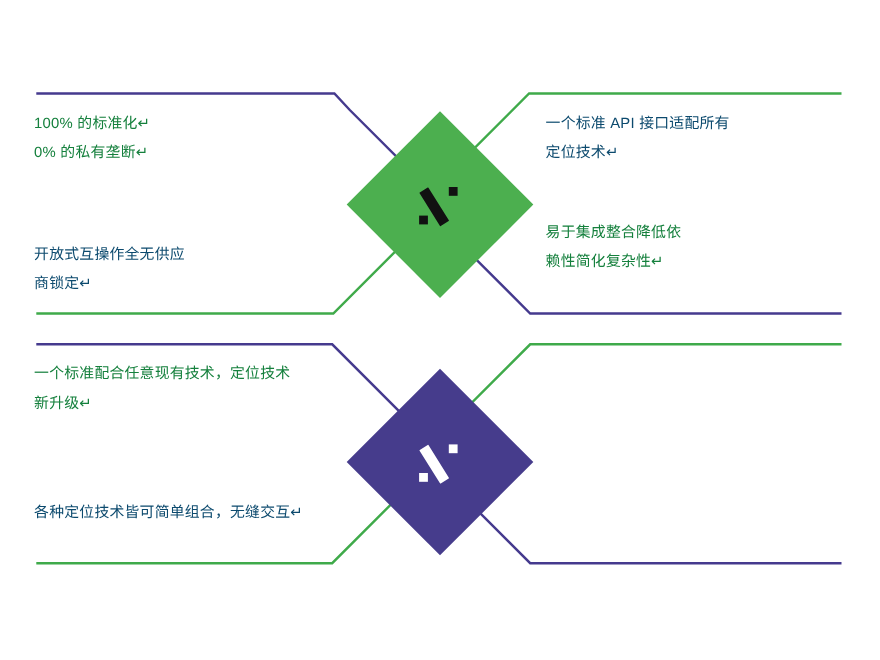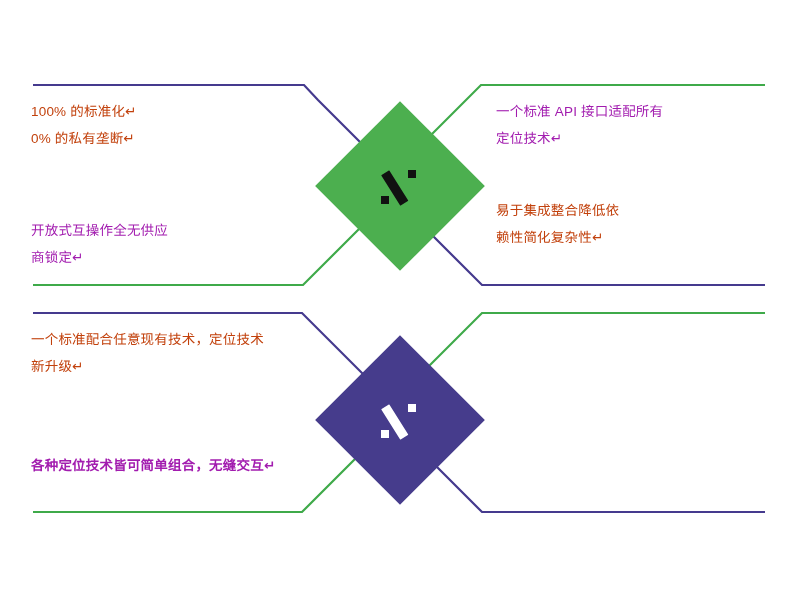--- a/index.html
+++ b/index.html
@@ -44,22 +44,22 @@
     height: 120px;
     transform: rotate(-45deg);
   }
   .label {
     position: absolute;
     font-size: 13.5px;
     line-height: 27px;
     letter-spacing: 0.2px;
     white-space: pre-line;
   }
-  .label.purple { color: #c2410c; }
-  .label.green  { color: #a21caf; }
+  .label.purple { color: #15803d; }
+  .label.green  { color: #0c4a6e; }
   .label.align-left  { text-align: left; }
 </style>
 </head>
 <body>
 
 <div id="canvas">
 
   <svg id="lines" viewBox="0 0 800 600" width="800" height="600" xmlns="http://www.w3.org/2000/svg">
 
     <polyline points="33,85 304,85 318,100 400,182" fill="none" stroke="#453a8e" stroke-width="2.2"></polyline>
@@ -108,16 +108,16 @@
   <div class="label green align-left" style="left:31px; top:217px; width:270px;">开放式互操作全无供应
 商锁定↵</div>
 
   <div class="label purple align-left" style="left:496px; top:197px; width:270px;">易于集成整合降低依
 赖性简化复杂性↵</div>
 
   <div class="label purple align-left" style="left:31px; top:326px; width:290px;">一个标准配合任意现有技术，定位技术
 新升级↵</div>
 
 
-  <div class="label green align-left" style="left:31px; top:452px; width:300px;font-weight:bold;">各种定位技术皆可简单组合，无缝交互↵</div>
+  <div class="label green align-left" style="left:31px; top:452px; width:300px;">各种定位技术皆可简单组合，无缝交互↵</div>
 
 
 </div>
 
 </body></html>

